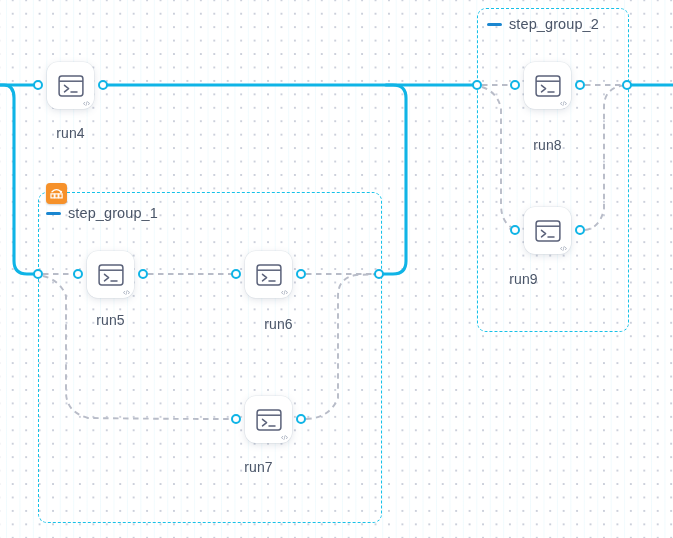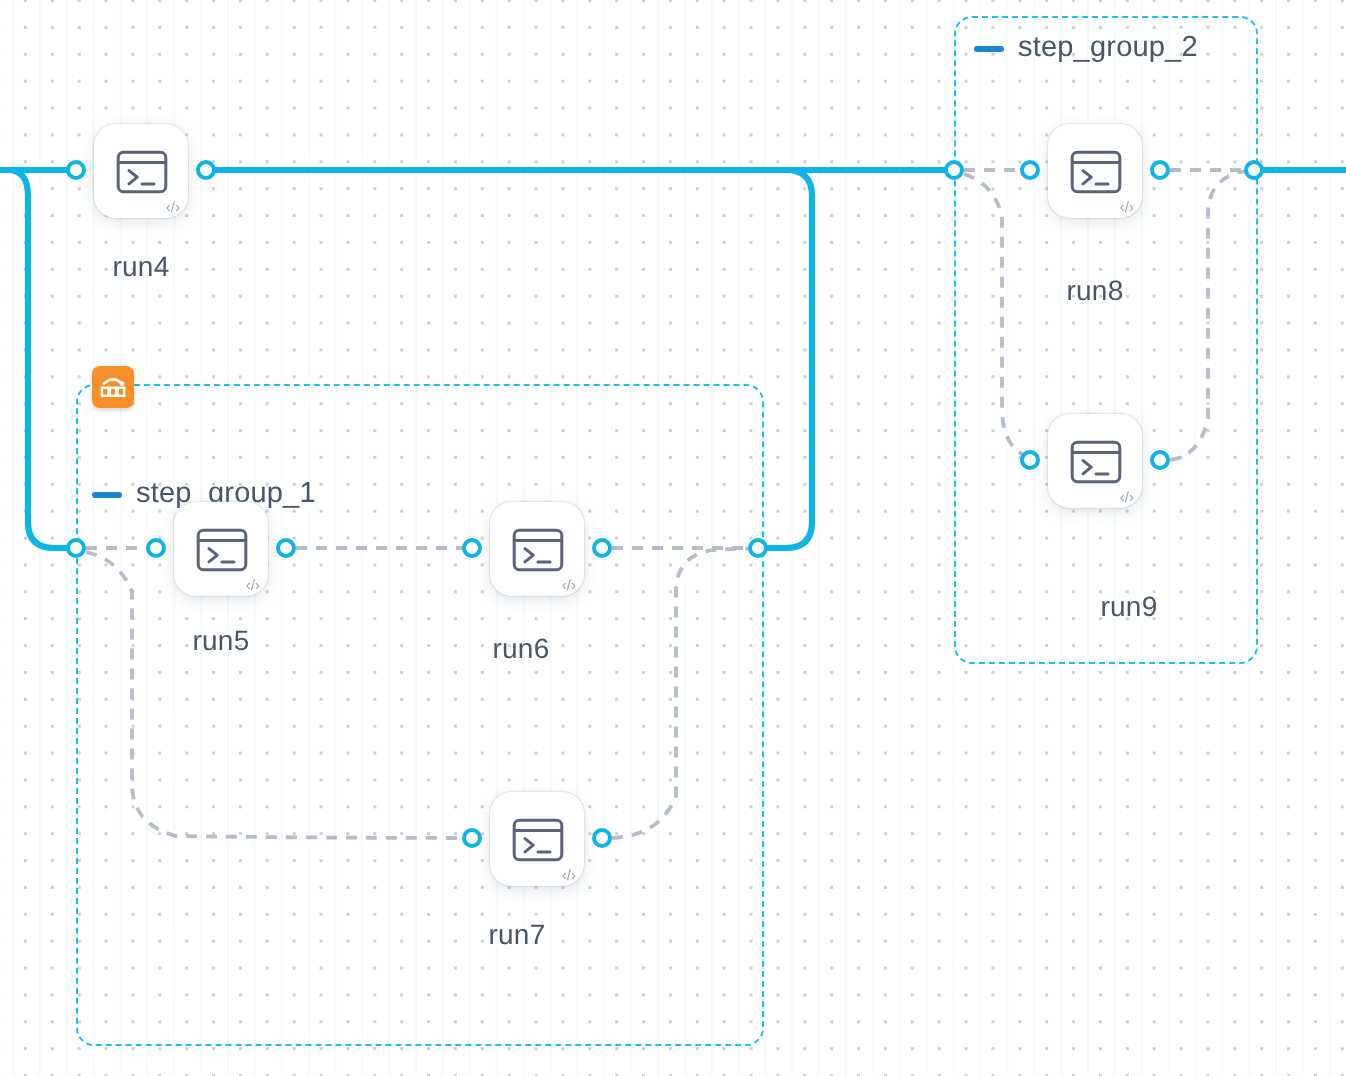--- a/index.html
+++ b/index.html
@@ -155,21 +155,21 @@
   <div class="group-badge" style="left:46px; top:183px;">
     <svg width="15" height="15" viewBox="0 0 16 16">
       <path d="M3.2 6.2 Q8 1.6 12.8 6.2" fill="none" stroke="#ffffff" stroke-width="1.4" stroke-linecap="round"></path>
       <circle cx="12.8" cy="6.2" r="1.25" fill="#ffffff"></circle>
       <rect x="2.1" y="8.4" width="3.5" height="4.3" fill="none" stroke="#ffffff" stroke-width="1.25"></rect>
       <rect x="6.3" y="8.4" width="3.5" height="4.3" fill="none" stroke="#ffffff" stroke-width="1.25"></rect>
       <rect x="10.5" y="8.4" width="3.5" height="4.3" fill="none" stroke="#ffffff" stroke-width="1.25"></rect>
     </svg>
   </div>
 
-  <div class="group-label" style="left:46px; top:205px;margin-top:34px;">
+  <div class="group-label" style="left:46px; top:205px;">
     <span class="collapse-dash"></span>
     <span>step_group_1</span>
   </div>
 
   <div class="group-box" style="left:477px; top:8px; width:152px; height:324px;"></div>
 
   <div class="group-label" style="left:487px; top:16px;">
     <span class="collapse-dash"></span>
     <span>step_group_2</span>
   </div>
@@ -198,21 +198,21 @@
 
   <div class="node" style="left:245px; top:251px;">
     <svg class="node-term" viewBox="0 0 26 22">
       <rect x="1.1" y="1.1" width="23.8" height="19.8" rx="2.6" fill="none" stroke="#5b627a" stroke-width="1.5"></rect>
       <line x1="1.1" y1="6.2" x2="24.9" y2="6.2" stroke="#5b627a" stroke-width="1.5"></line>
       <path d="M6.5 10.3 L10.6 13.6 L6.5 16.9" fill="none" stroke="#5b627a" stroke-width="1.5" stroke-linecap="round" stroke-linejoin="round"></path>
       <line x1="13" y1="17" x2="19" y2="17" stroke="#5b627a" stroke-width="1.5" stroke-linecap="round"></line>
     </svg>
     <span class="node-code">‹/›</span>
   </div>
-  <div class="node-label" style="left:237px; top:316px; width:47px;">run6</div>
+  <div class="node-label" style="left:255px; top:316px; width:47px;">run6</div>
 
   <div class="node" style="left:245px; top:396px;">
     <svg class="node-term" viewBox="0 0 26 22">
       <rect x="1.1" y="1.1" width="23.8" height="19.8" rx="2.6" fill="none" stroke="#5b627a" stroke-width="1.5"></rect>
       <line x1="1.1" y1="6.2" x2="24.9" y2="6.2" stroke="#5b627a" stroke-width="1.5"></line>
       <path d="M6.5 10.3 L10.6 13.6 L6.5 16.9" fill="none" stroke="#5b627a" stroke-width="1.5" stroke-linecap="round" stroke-linejoin="round"></path>
       <line x1="13" y1="17" x2="19" y2="17" stroke="#5b627a" stroke-width="1.5" stroke-linecap="round"></line>
     </svg>
     <span class="node-code">‹/›</span>
   </div>
@@ -231,21 +231,21 @@
 
   <div class="node" style="left:524px; top:207px;">
     <svg class="node-term" viewBox="0 0 26 22">
       <rect x="1.1" y="1.1" width="23.8" height="19.8" rx="2.6" fill="none" stroke="#5b627a" stroke-width="1.5"></rect>
       <line x1="1.1" y1="6.2" x2="24.9" y2="6.2" stroke="#5b627a" stroke-width="1.5"></line>
       <path d="M6.5 10.3 L10.6 13.6 L6.5 16.9" fill="none" stroke="#5b627a" stroke-width="1.5" stroke-linecap="round" stroke-linejoin="round"></path>
       <line x1="13" y1="17" x2="19" y2="17" stroke="#5b627a" stroke-width="1.5" stroke-linecap="round"></line>
     </svg>
     <span class="node-code">‹/›</span>
   </div>
-  <div class="node-label" style="left:541px; top:271px; width:47px;margin-top:24px;">run9</div>
+  <div class="node-label" style="left:500px; top:271px; width:47px;">run9</div>
 
   <div class="port" style="left:33px;  top:80px;"></div>
   <div class="port" style="left:98px;  top:80px;"></div>
   <div class="port" style="left:33px;  top:269px;"></div>
   <div class="port" style="left:73px;  top:269px;"></div>
   <div class="port" style="left:138px; top:269px;"></div>
   <div class="port" style="left:231px; top:269px;"></div>
   <div class="port" style="left:296px; top:269px;"></div>
   <div class="port" style="left:374px; top:269px;"></div>
   <div class="port" style="left:231px; top:414px;"></div>

